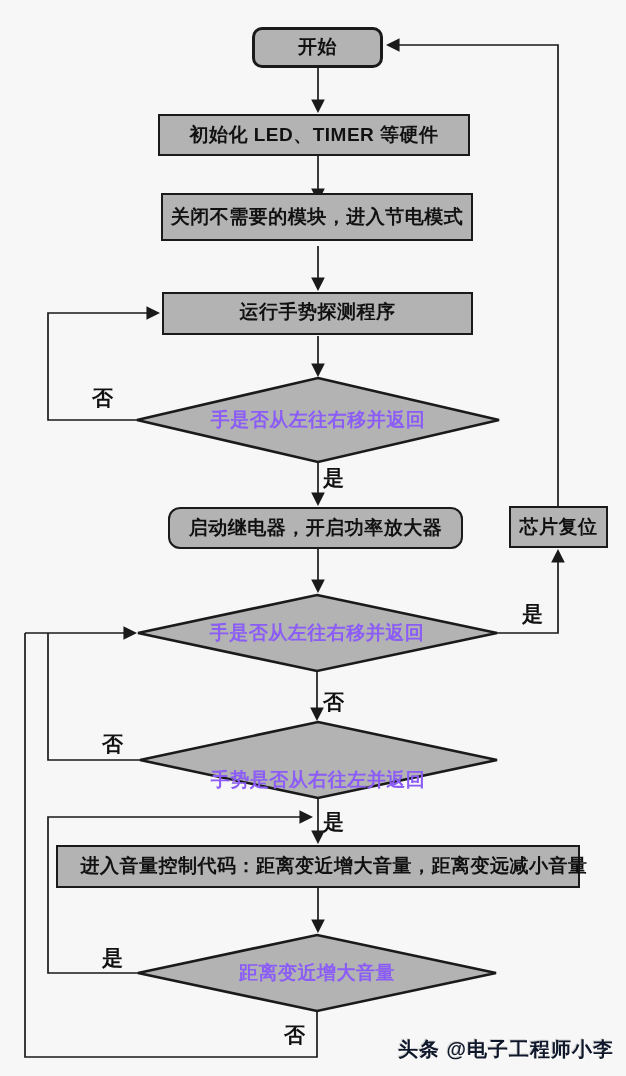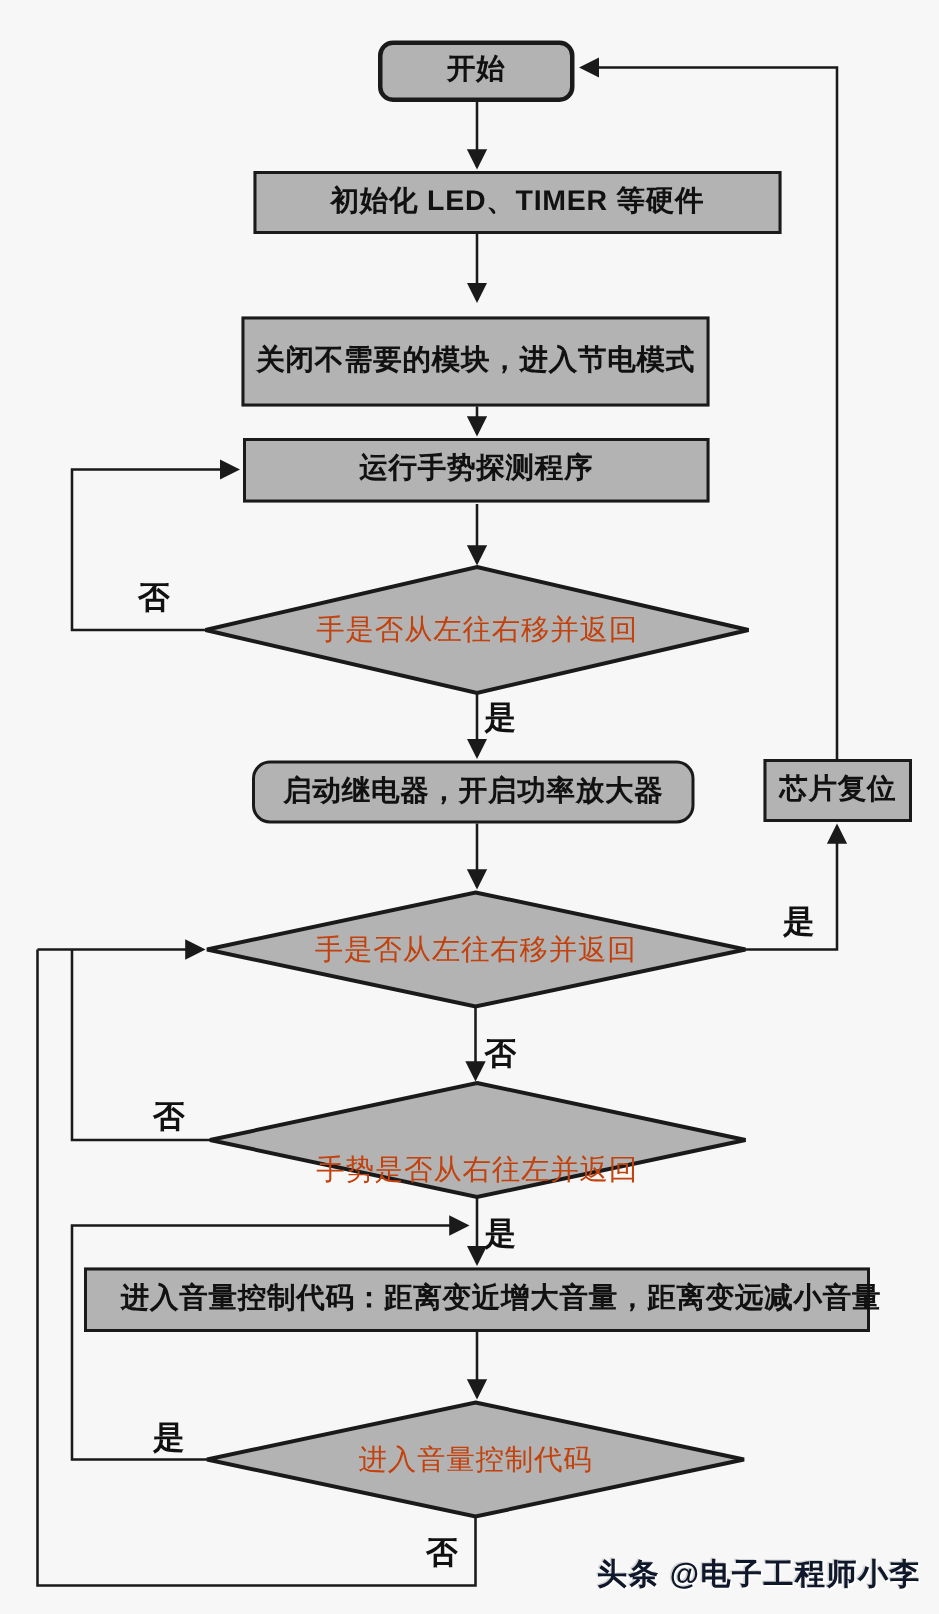--- a/index.html
+++ b/index.html
@@ -29,22 +29,22 @@
     white-space: nowrap;
   }
   .terminator { border-radius: 10px; border-width: 3px; }
   .dtext {
     position: absolute;
     display: flex;
     align-items: center;
     justify-content: center;
     text-align: center;
     font-size: 19px;
-    font-weight: 400;
-    color: #c2410c;
+    font-weight: 700;
+    color: #8b5cf6;
     letter-spacing: 0.5px;
     white-space: nowrap;
     pointer-events: none;
   }
   .lbl {
     position: absolute;
     font-size: 21px;
     font-weight: 600;
     color: #111;
   }
@@ -94,39 +94,39 @@
     <g stroke="#1a1a1a" stroke-width="2.6" fill="#b3b3b3">
       <polygon points="318,378 499,420 318,462 137,420"></polygon>
       <polygon points="317,595 497,633 317,671 138,633"></polygon>
       <polygon points="318,722 497,760 318,798 140,760"></polygon>
       <polygon points="317,935 496,973 317,1011 138,973"></polygon>
     </g>
   </svg>
 
   <div class="node terminator" style="left:252px; top:27px; width:131px; height:41px;">开始</div>
 
-  <div class="node" style="left:169px; top:114px; width:352px; height:42px;">初始化 LED、TIMER 等硬件</div>
+  <div class="node" style="left:158px; top:114px; width:312px; height:42px;">初始化 LED、TIMER 等硬件</div>
 
-  <div class="node" style="left:161px; top:211px; width:312px; height:60px;">关闭不需要的模块，进入节电模式</div>
+  <div class="node" style="left:161px; top:193px; width:312px; height:48px;">关闭不需要的模块，进入节电模式</div>
 
   <div class="node" style="left:162px; top:292px; width:311px; height:43px;font-family:Liberation Mono, monospace;">运行手势探测程序</div>
 
   <div class="node" style="left:168px; top:507px; width:295px; height:42px;border-radius:12px;">启动继电器，开启功率放大器</div>
 
   <div class="node" style="left:509px; top:506px; width:99px; height:42px;">芯片复位</div>
 
   <div class="node" style="left:56px; top:845px; width:524px; height:43px;padding-left:32px;">进入音量控制代码：距离变近增大音量，距离变远减小音量</div>
 
   <div class="dtext" style="left:138px; top:404px; width:360px; height:32px;">手是否从左往右移并返回</div>
 
   <div class="dtext" style="left:137px; top:617px; width:360px; height:32px;">手是否从左往右移并返回</div>
 
   <div class="dtext" style="left:138px; top:764px; width:360px; height:32px;">手势是否从右往左并返回</div>
 
-  <div class="dtext" style="left:137px; top:957px; width:360px; height:32px;">进入音量控制代码</div>
+  <div class="dtext" style="left:137px; top:957px; width:360px; height:32px;">距离变近增大音量</div>
 
   <div class="lbl" style="left:92px; top:384px;">否</div>
 
   <div class="lbl" style="left:323px; top:464px;">是</div>
 
   <div class="lbl" style="left:522px; top:600px;">是</div>
 
   <div class="lbl" style="left:323px; top:688px;">否</div>
 
   <div class="lbl" style="left:102px; top:730px;">否</div>

